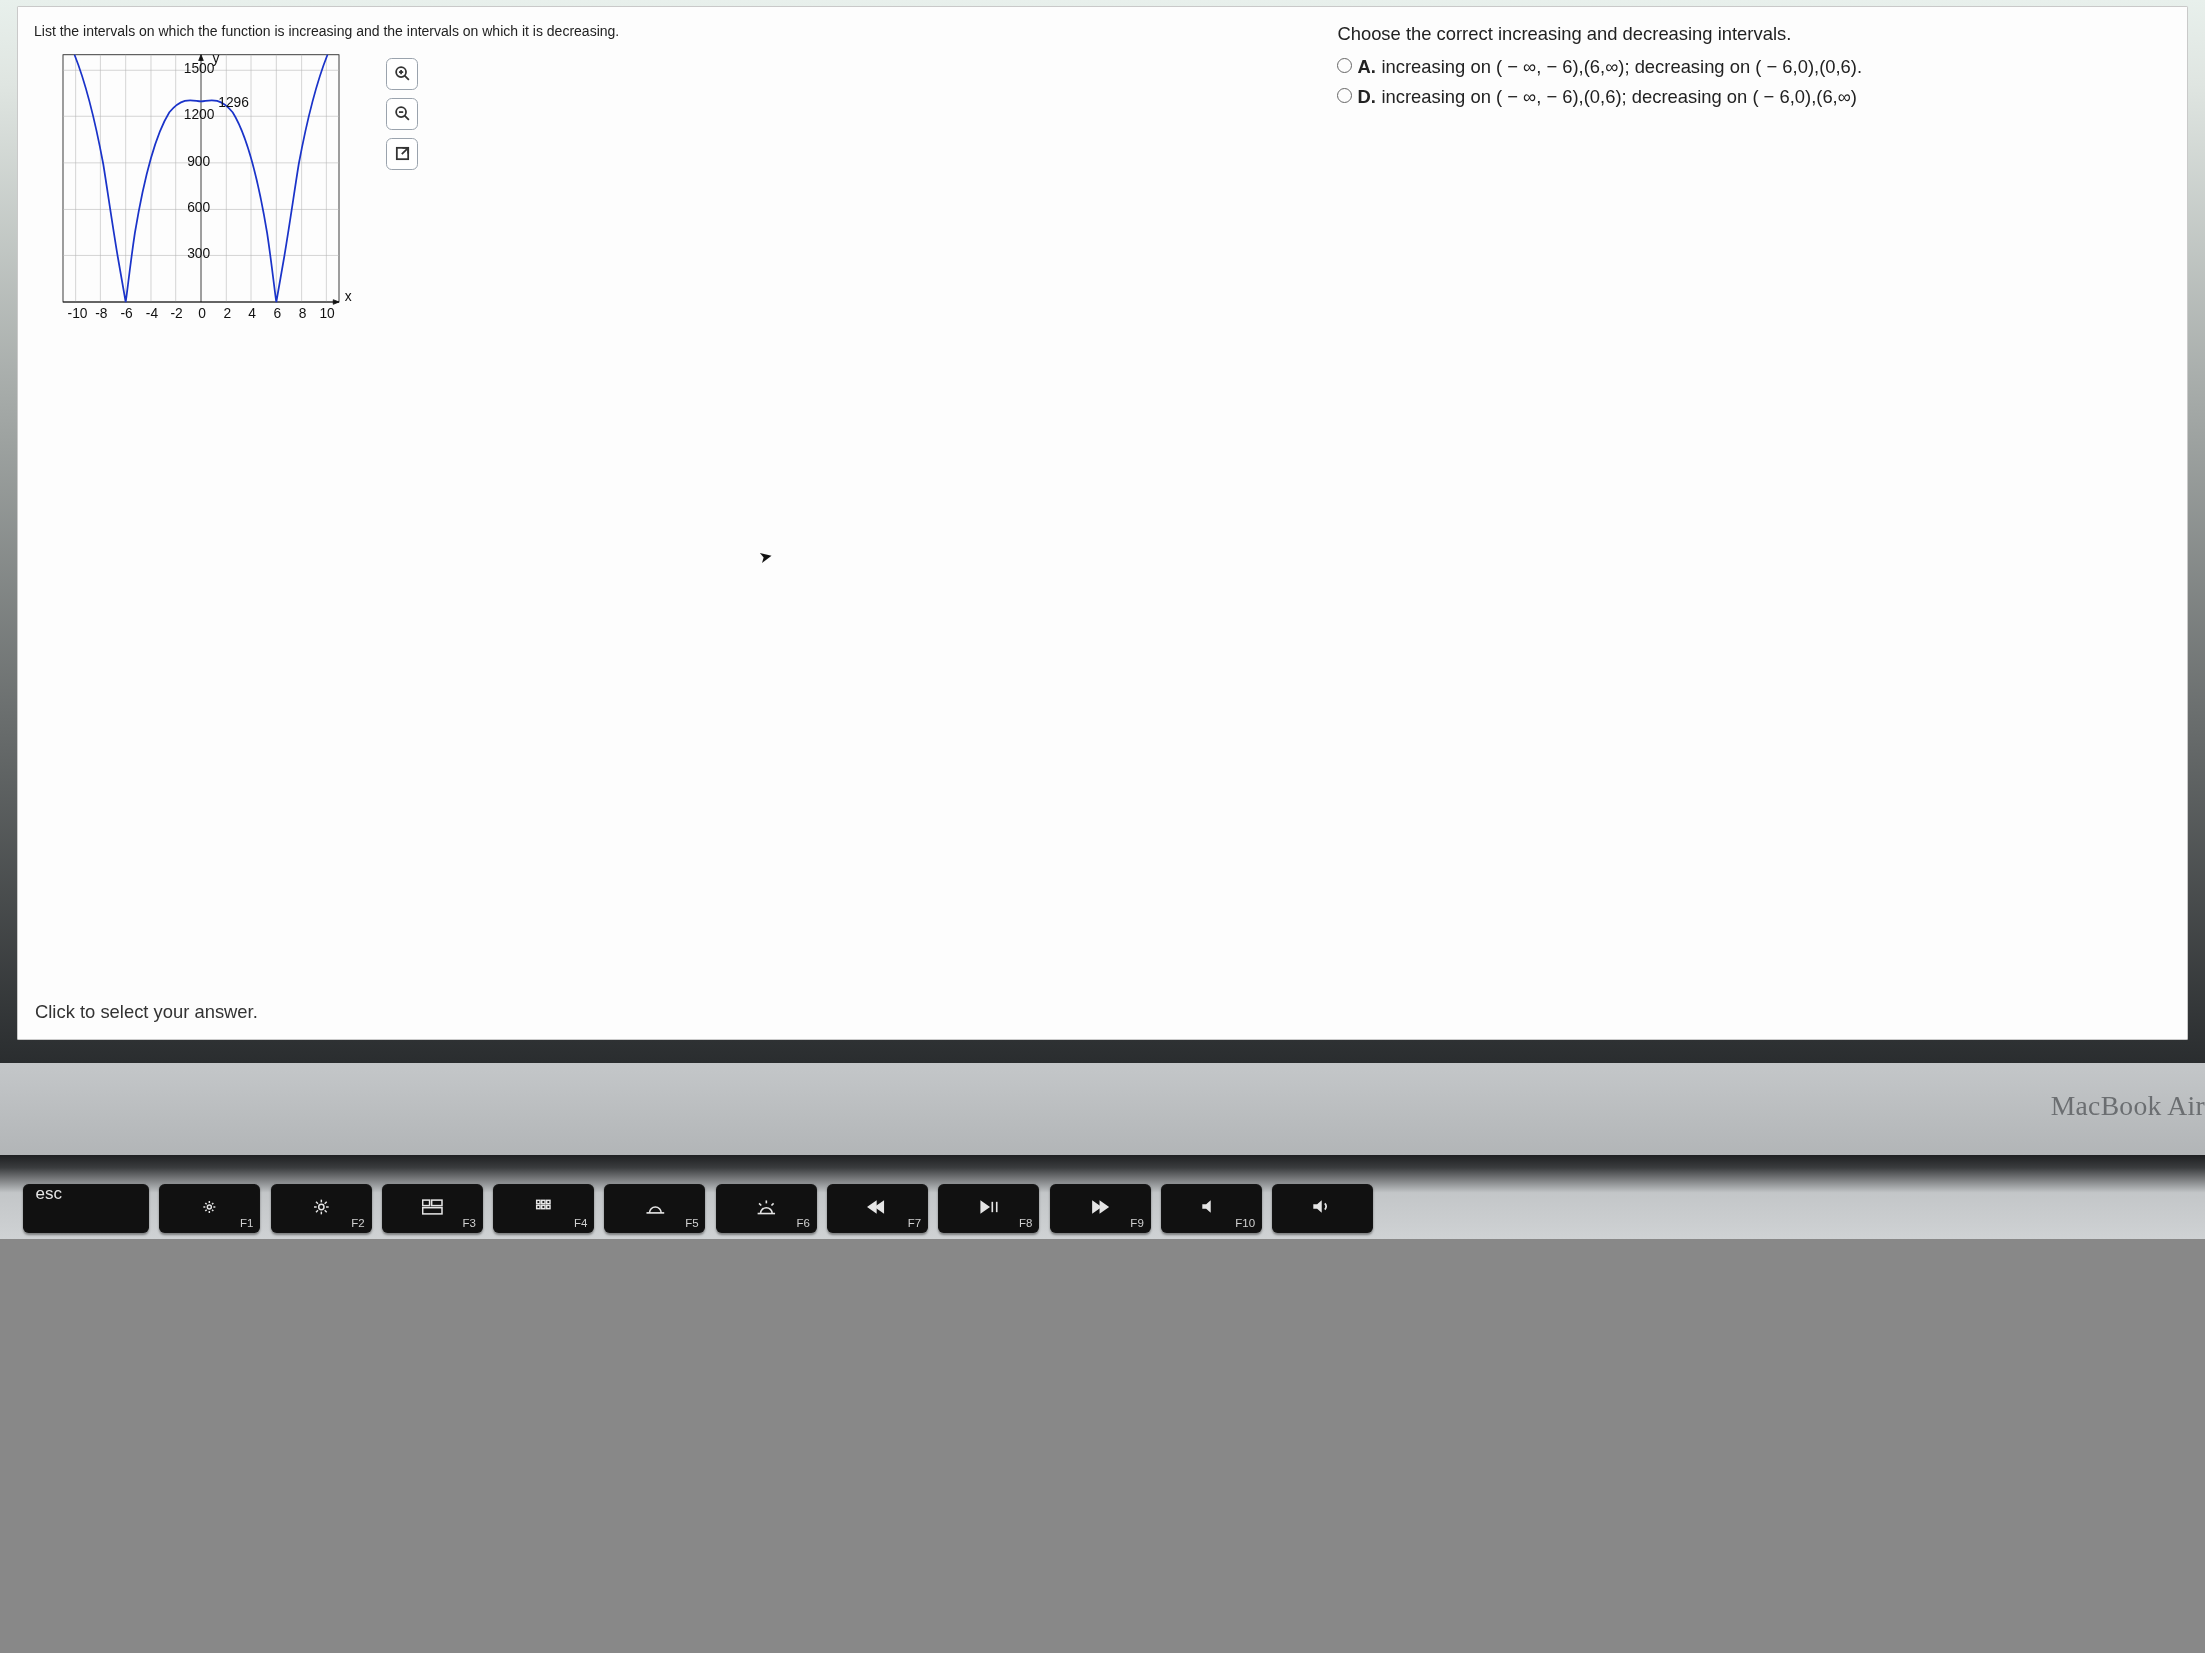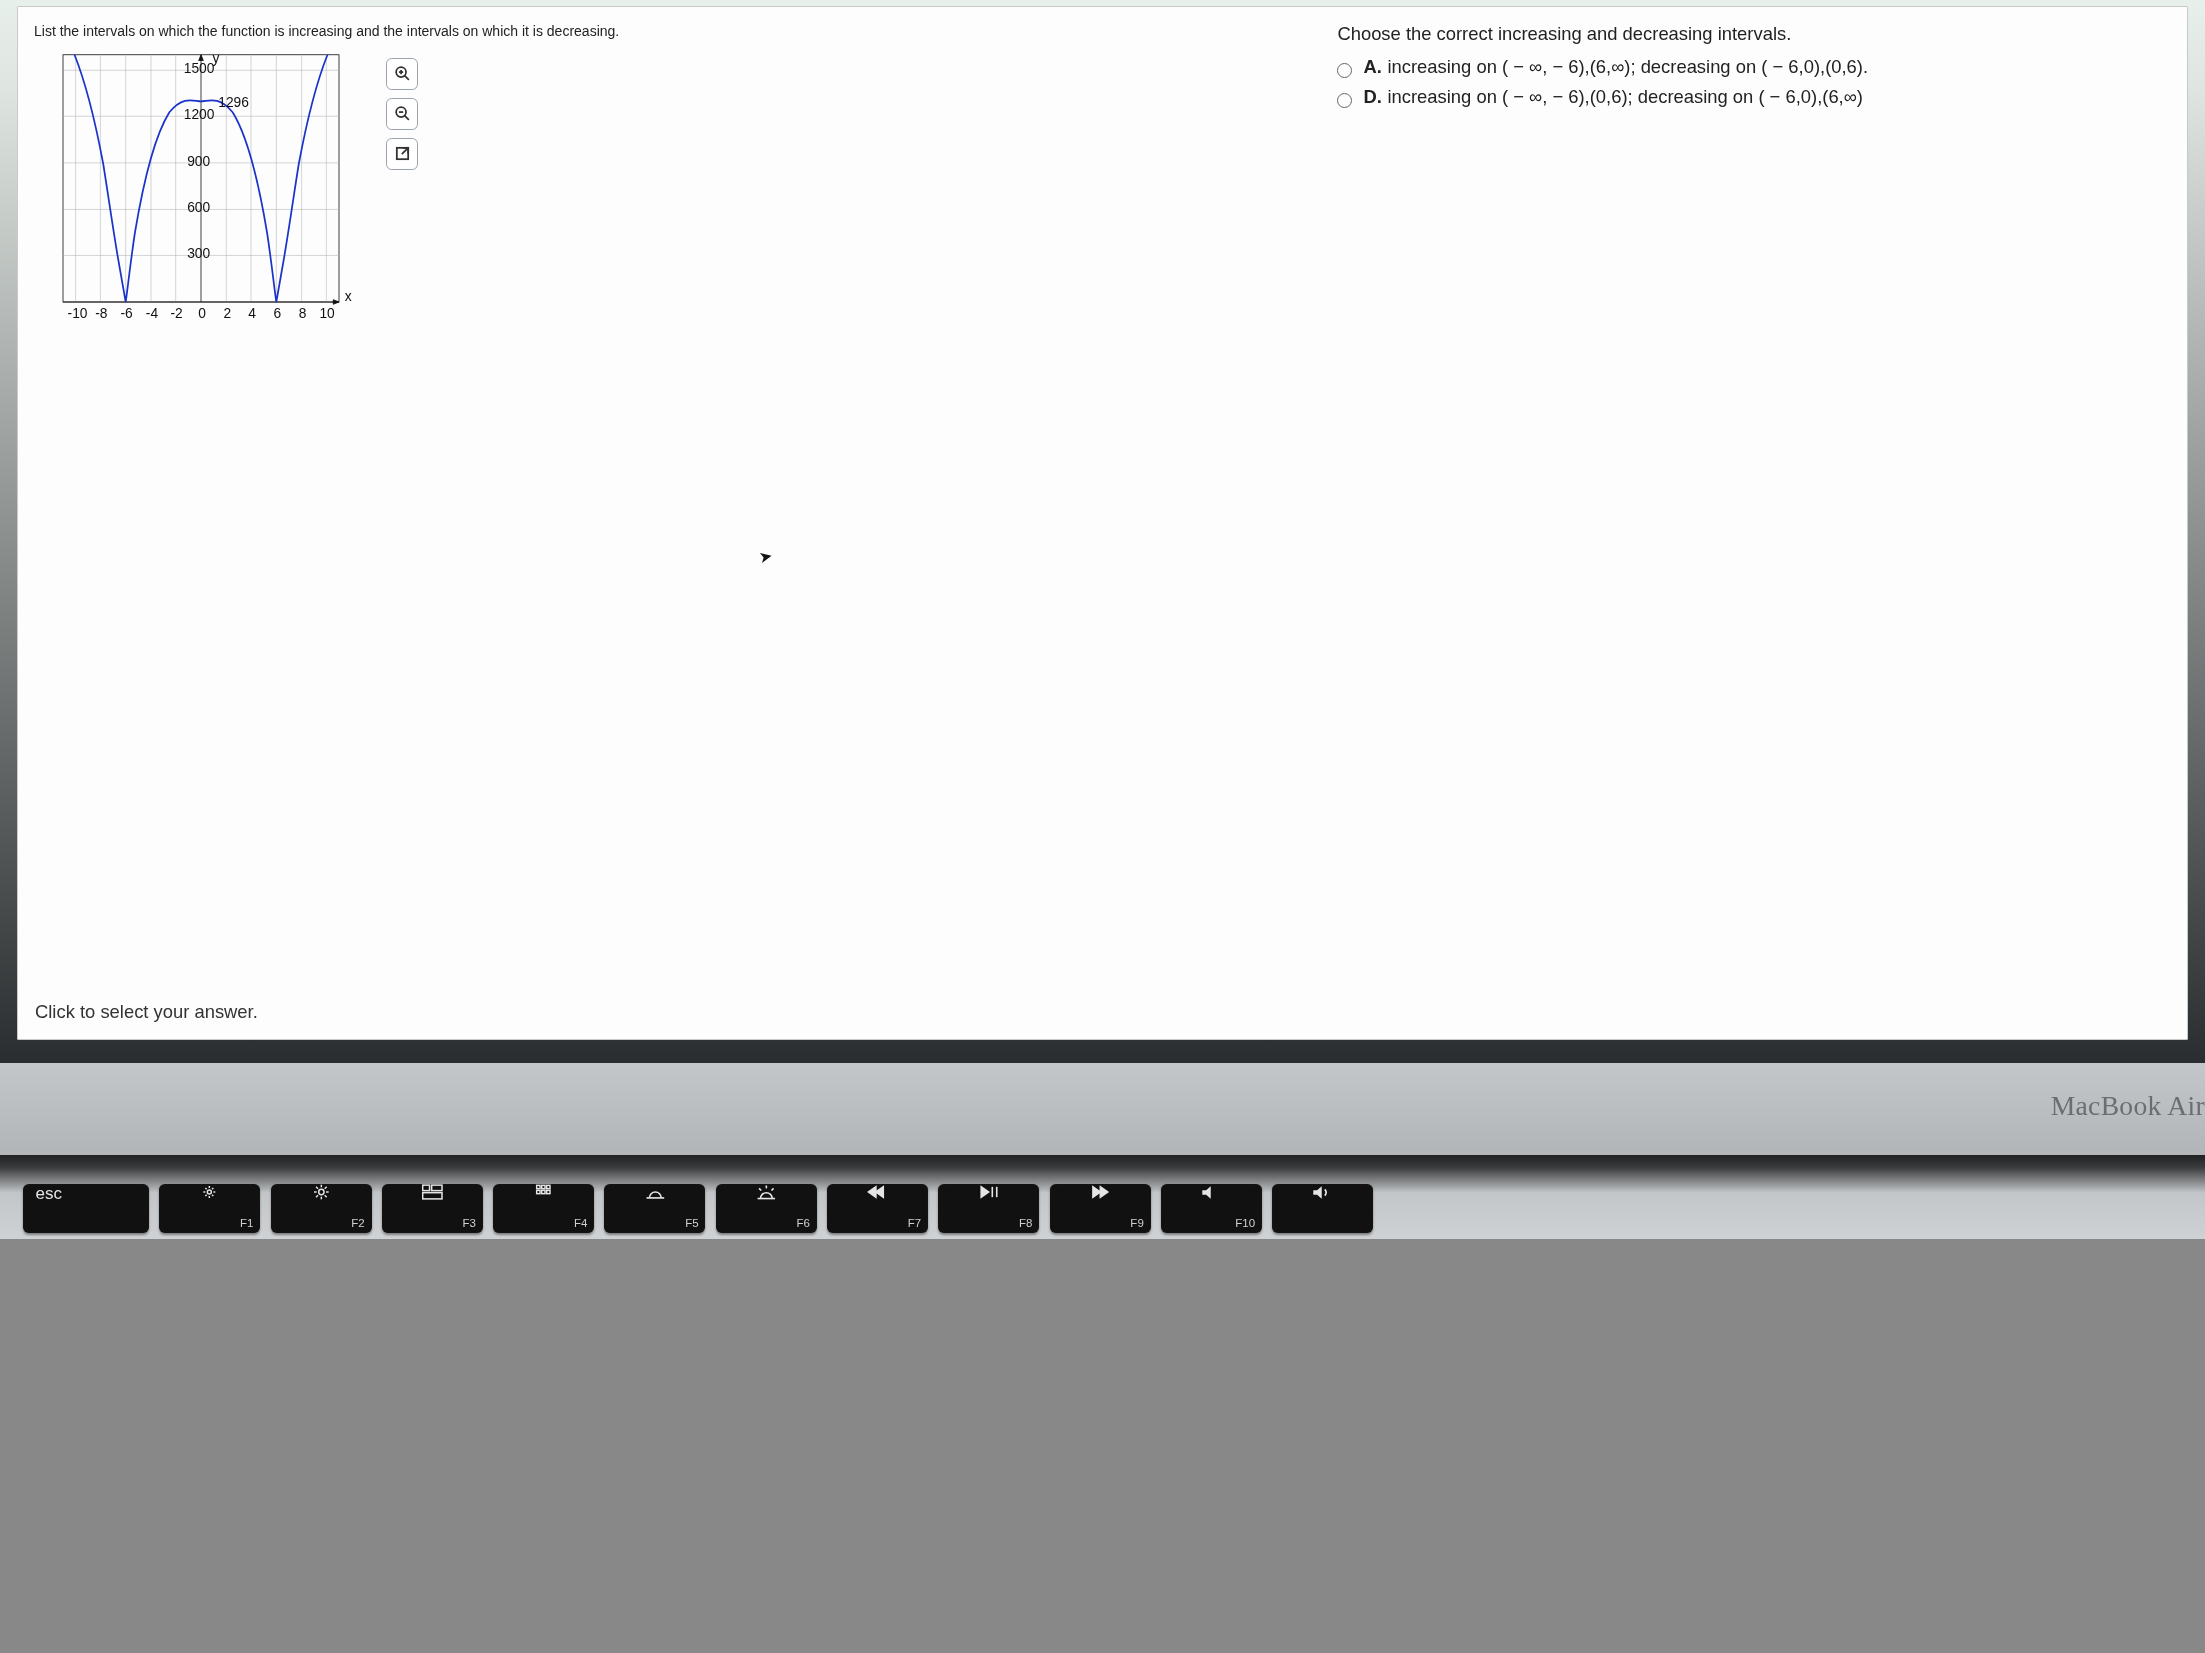--- a/index.html
+++ b/index.html
@@ -61,22 +61,22 @@
     border: 1.1px solid #9aa3ad;
     border-radius: 5.7px;
     background: #fff;
     display: flex; align-items: center; justify-content: center;
     cursor: pointer;
   }
   .tool-btn svg { width: 17px; height: 17px; stroke: #333; fill: none; stroke-width: 2.5; }
   .choices { display: flex; flex-direction: column; gap: 8px; }
   .choice {
     display: flex;
-    align-items: flex-end;
-    gap: 11px;
+    align-items: flex-start;
+    gap: 5px;
     font-size: 18.4px;
     color: #222;
     cursor: pointer;
   }
   .radio {
     width: 15px; height: 15px; border: 1.1px solid #666; border-radius: 50%;
     flex: 0 0 15px; margin-top: 2.3px;
   }
   .choice .lbl { font-weight: 700; margin-right: 5.7px; }
   .footer-hint {
@@ -111,20 +111,21 @@
     align-items: flex-end;
   }
   .key {
     background: #111;
     border-radius: 5.7px;
     min-width: 101px;
     height: 49px;
     display: flex;
     flex-direction: column;
     align-items: center;
+    justify-content: center;
     color: #e5e5e5;
     font-size: 12.6px;
     position: relative;
     box-shadow: 0 1.7px 2.3px rgba(0,0,0,.4), inset 0 0 2.3px rgba(255,255,255,.05);
   }
   .key.esc { min-width: 126px; align-items: flex-start; padding-left: 12.6px; justify-content: flex-start; padding-bottom: 5.7px; font-size: 17px;}
   .key .fn { position: absolute; right: 6.9px; bottom: 4.6px; font-size: 11.5px; color: #d0d0d0; }
   .key .glyph { font-size: 16px; color: #eaeaea; }
   .key svg { width: 20.7px; height: 16px; stroke: #e5e5e5; fill: none; stroke-width: 2.2; }
   .key.vol svg { width: 23px; height: 17px; }

